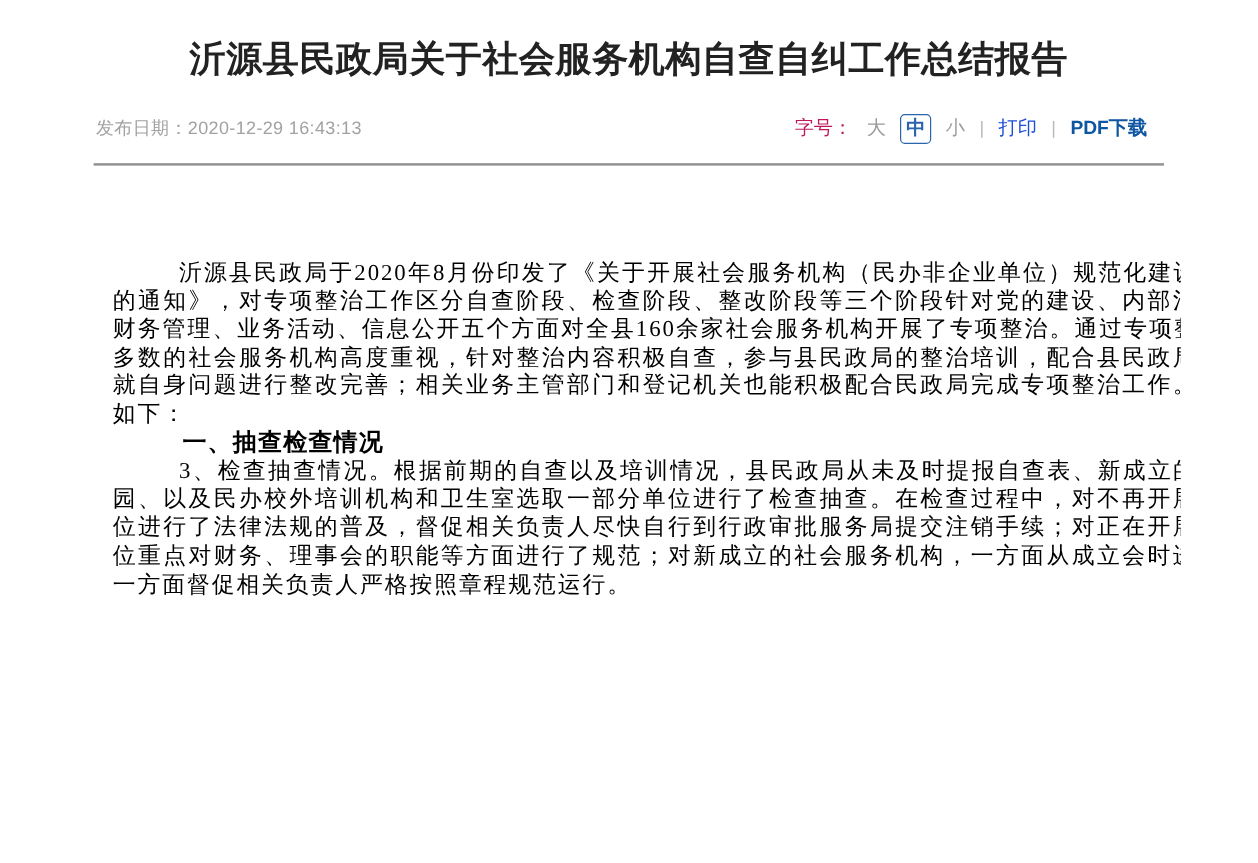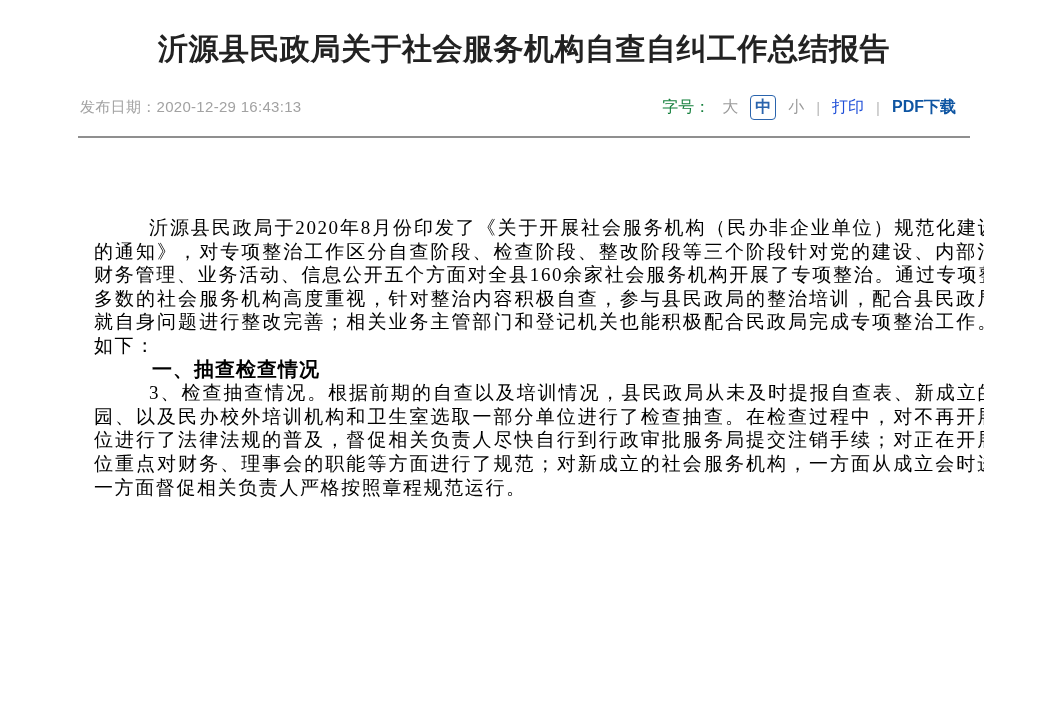--- a/index.html
+++ b/index.html
@@ -37,21 +37,21 @@
     align-items: center;
     font-family: "Liberation Sans", "DejaVu Sans", sans-serif;
     font-size: 16px;
   }
   .publish-date { color: #a2a2a2; font-size: 15px; letter-spacing: 0.3px; }
   .toolbar {
     display: flex;
     align-items: center;
     gap: 12px;
   }
-  .fontsize-label { color: #15803d; }
+  .fontsize-label { color: #be185d; }
   .size-btn { color: #9b9b9b; cursor: pointer; text-decoration: none; }
   .size-btn.active {
     color: #2a64ad;
     border: 1px solid #2a64ad;
     border-radius: 4px;
     padding: 1px 4px;
     font-weight: bold;
   }
   .toolbar-sep { color: #b9b9b9; font-size: 15px; }
   .print-btn { color: #1d4ed8; cursor: pointer; text-decoration: none; }

